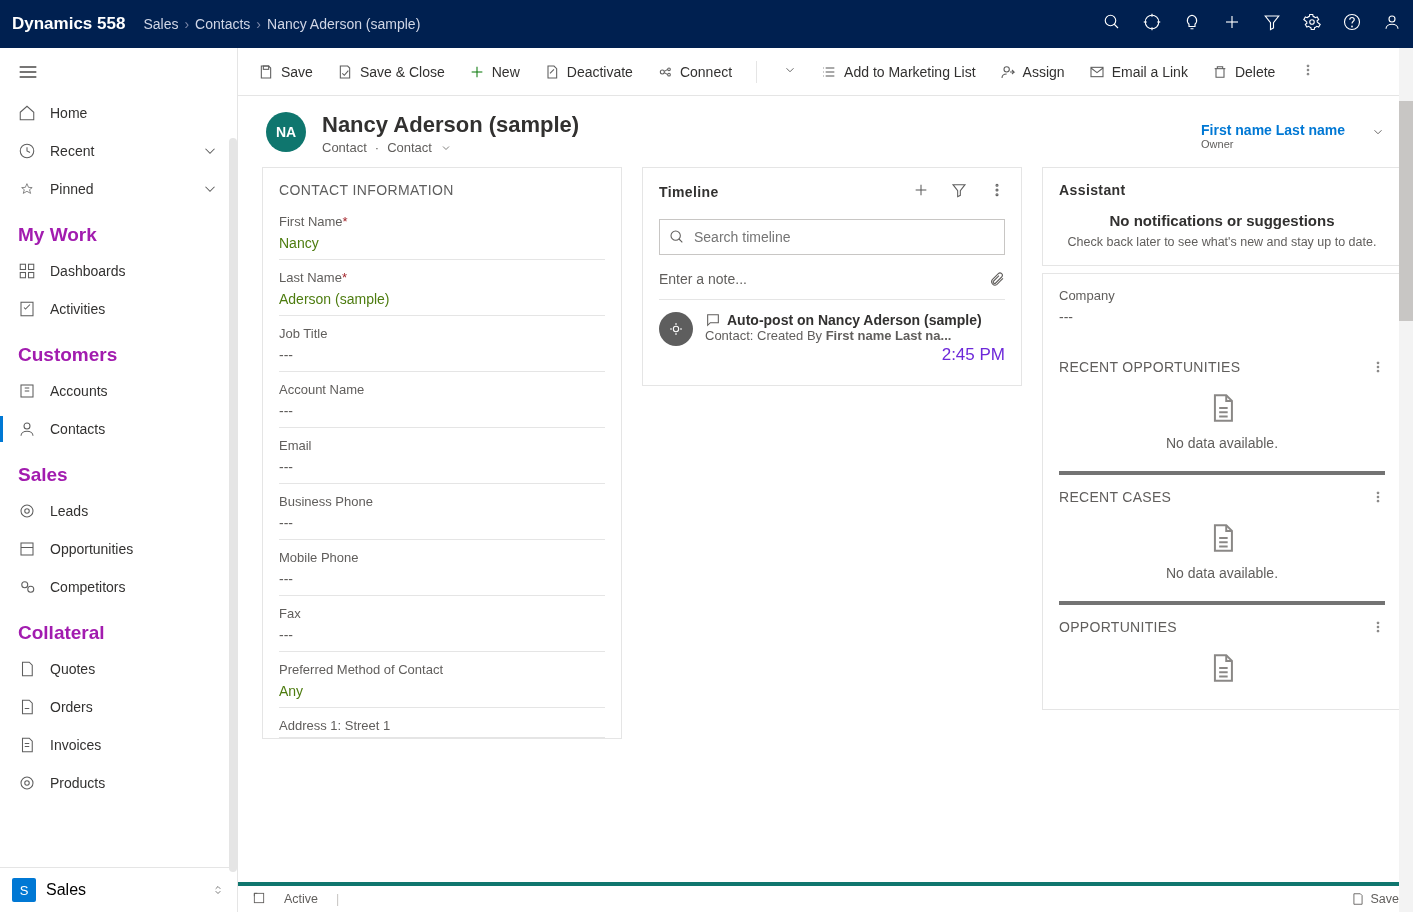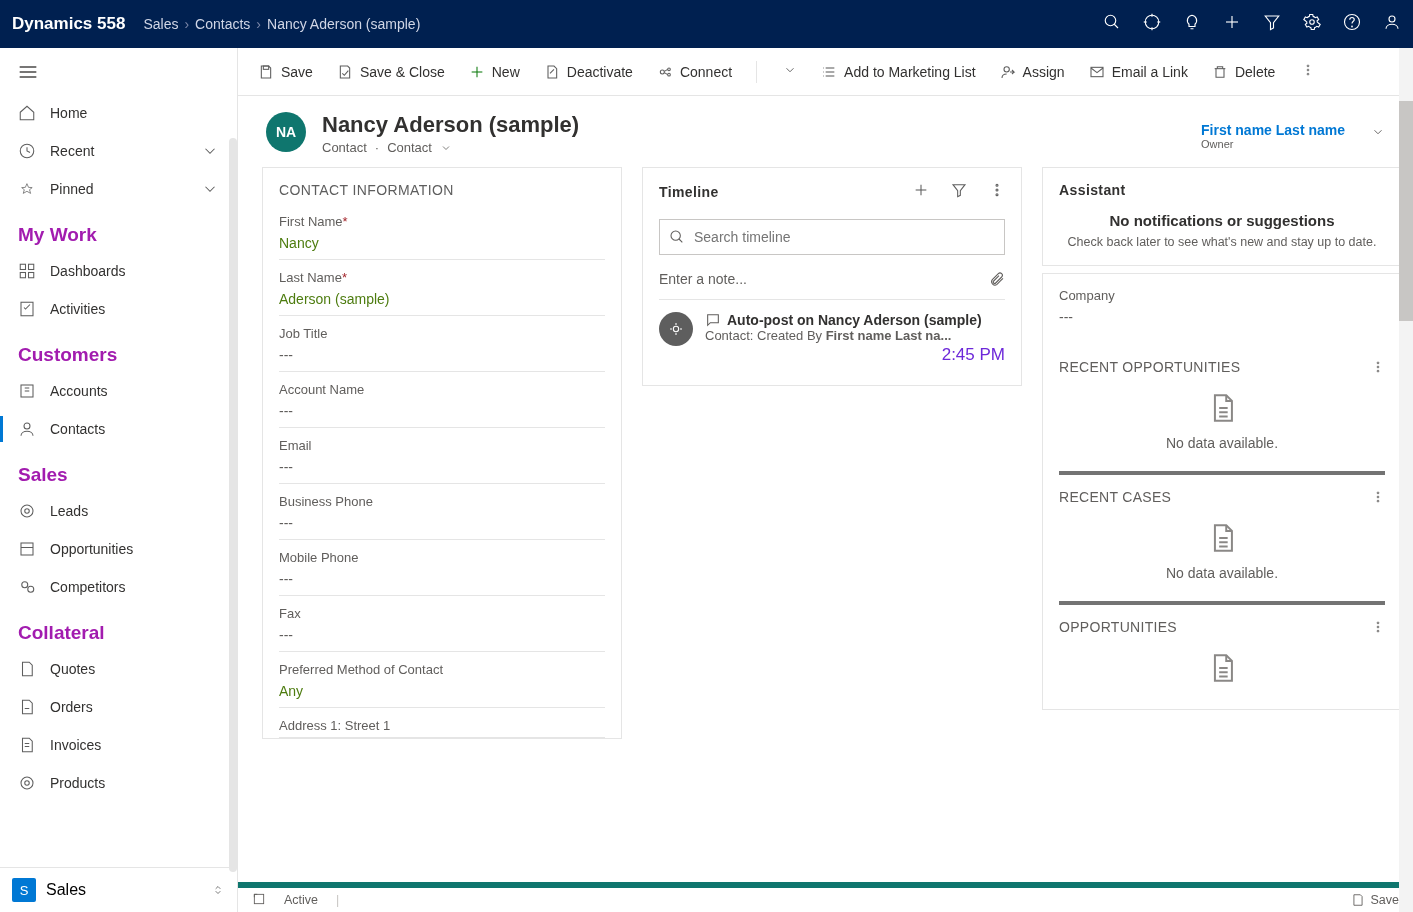--- a/index.html
+++ b/index.html
@@ -95,21 +95,21 @@
 .assist-txt .p { font-size:12.5px; color:#605e5c; }
 .sec { padding:0 16px 14px; }
 .sec .shead { display:flex; align-items:center; font-size:14px; color:#605e5c; letter-spacing:.3px; padding:14px 0 8px; border-top:4px solid #737373; }
 .sec:first-child .shead { border-top:none; }
 .sec .shead svg { margin-left:auto; width:14px; height:14px; stroke:#605e5c; fill:none; stroke-width:1.6; }
 .nodata { text-align:center; padding:8px 0 6px; }
 .nodata svg { width:34px; height:34px; stroke:#8a8886; fill:none; stroke-width:1.4; }
 .nodata .t { font-size:14px; color:#605e5c; margin-top:6px; }
 
 
-.status { height:30px; border-top:6px solid #0f766e; display:flex; align-items:center; font-size:12.5px; color:#605e5c; padding:0 14px; gap:18px; }
+.status { height:30px; border-top:4px solid #0f766e; display:flex; align-items:center; font-size:12.5px; color:#605e5c; padding:0 14px; gap:18px; }
 .status svg { width:14px; height:14px; stroke:#605e5c; fill:none; stroke-width:1.5; }
 .status .r { margin-left:auto; display:flex; align-items:center; gap:6px; }
 
 .bigscroll { position:absolute; right:0; top:48px; bottom:0; width:14px; background:#f3f3f3; }
 .bigscroll .thumb { position:absolute; top:53px; width:100%; height:220px; background:#c8c6c4; }
 
 </style>
 </head>
 <body>
 

